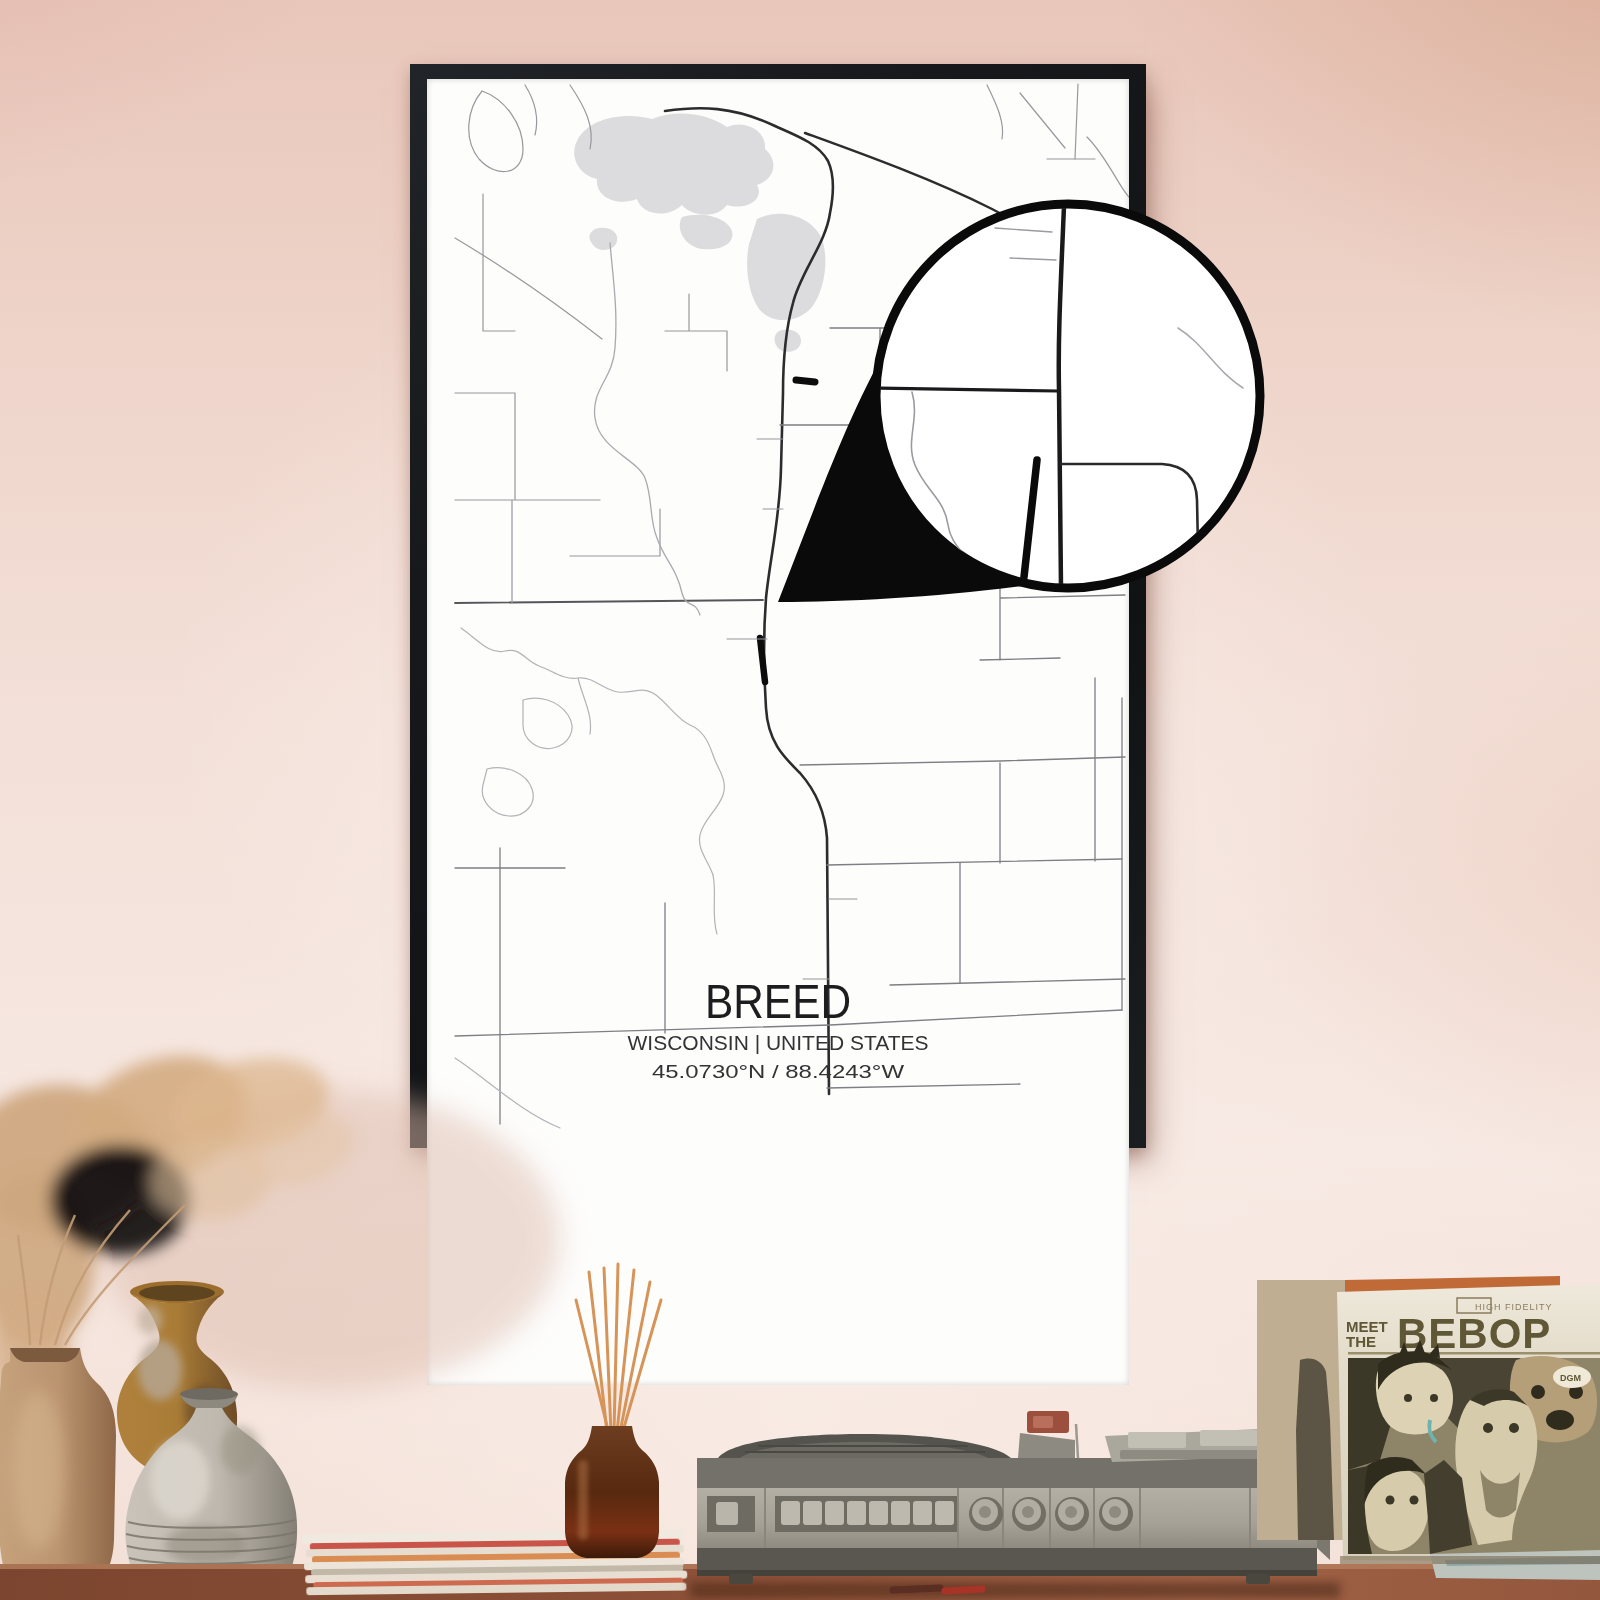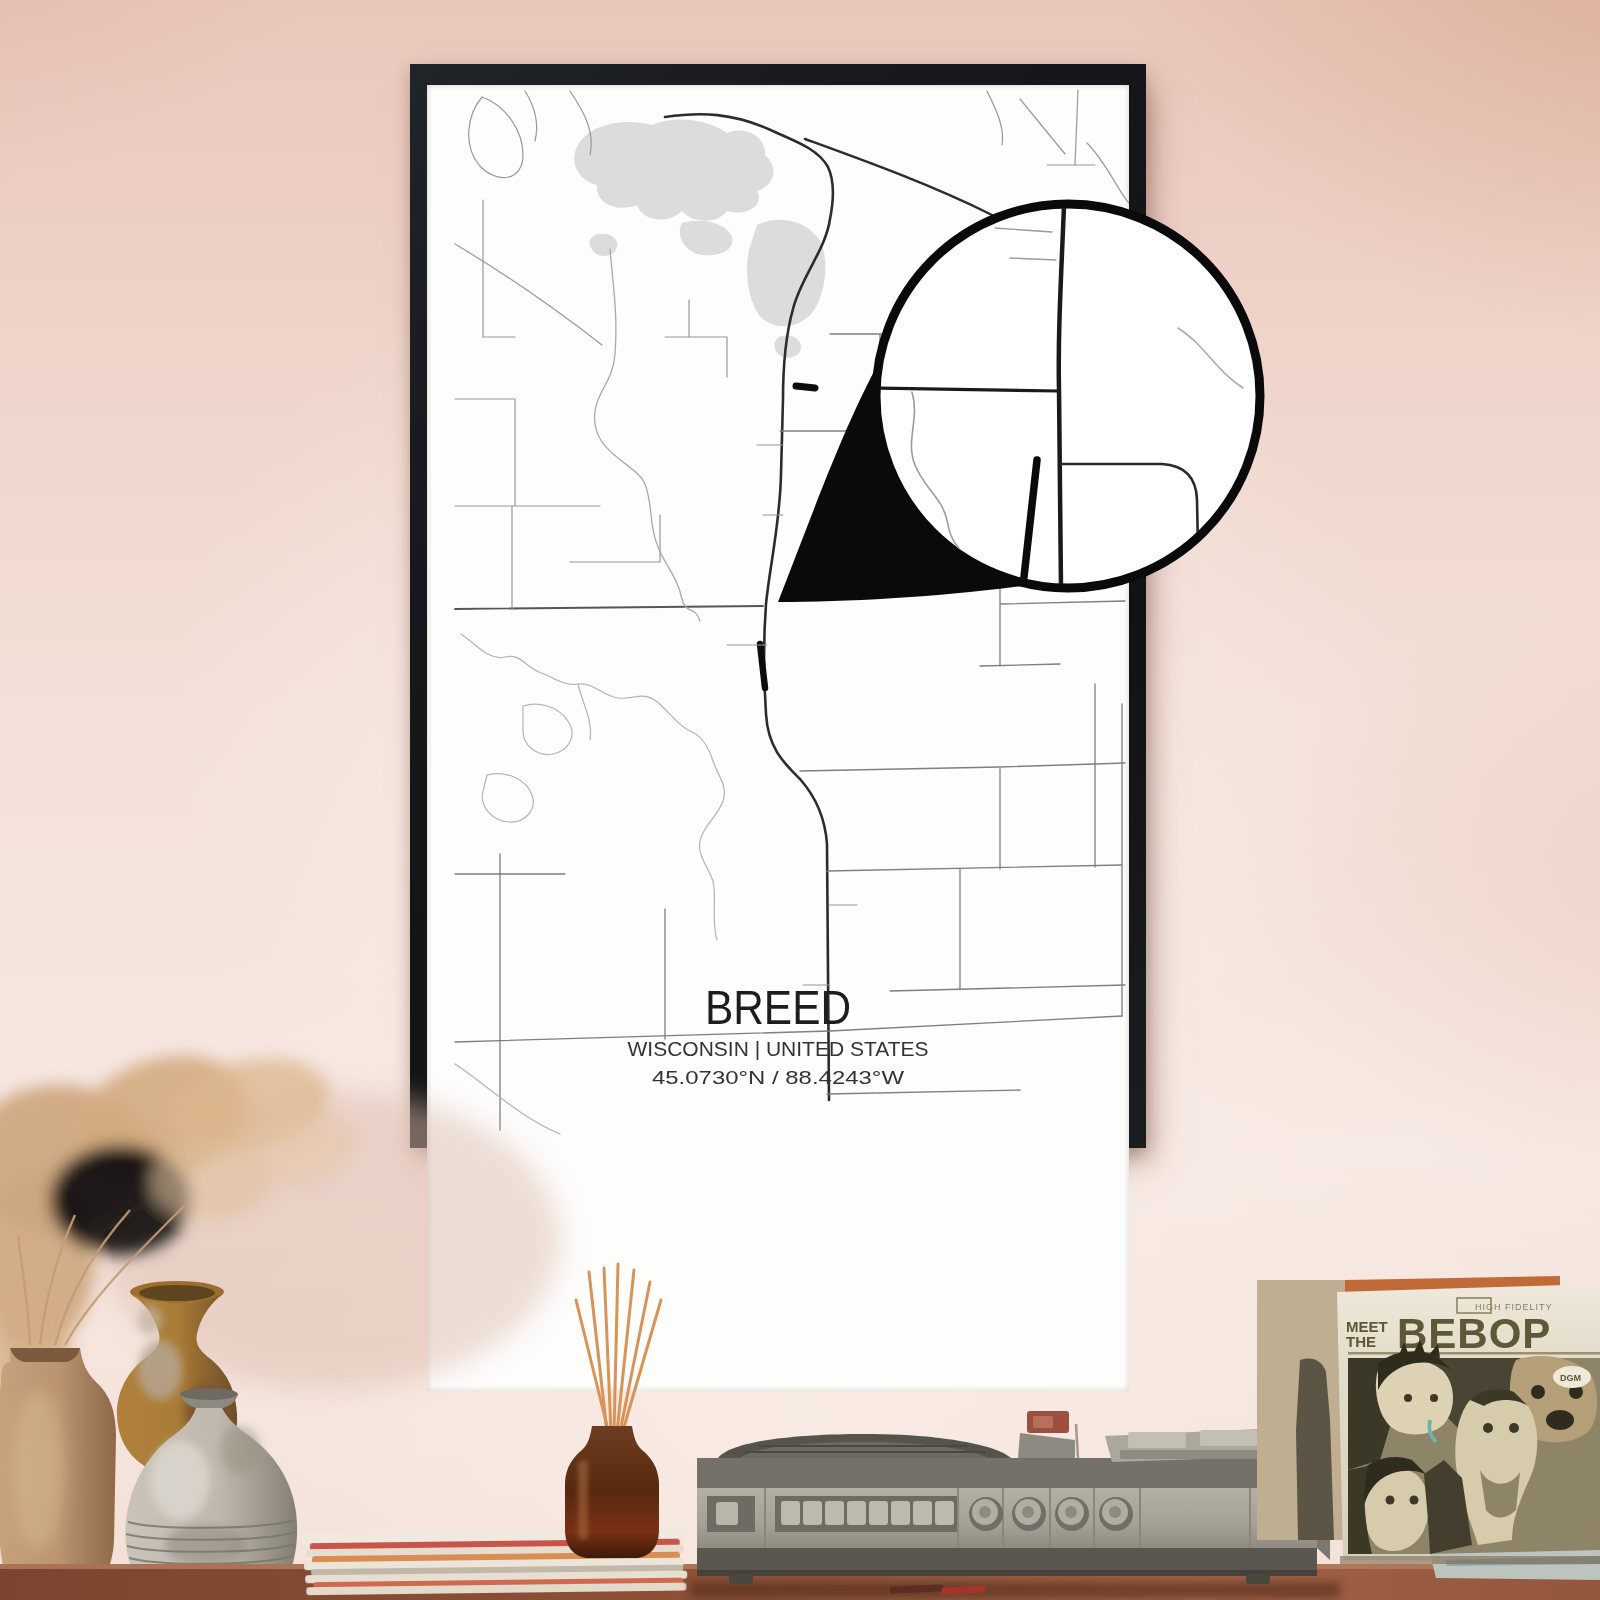--- a/index.html
+++ b/index.html
@@ -9,21 +9,21 @@
     background:
       radial-gradient(1000px 800px at 49% 44%, rgba(255,249,246,.55), rgba(255,249,246,0) 62%),
       radial-gradient(1400px 900px at 50% 88%, rgba(250,238,232,.75), rgba(250,238,232,0) 65%),
       radial-gradient(900px 700px at 104% -6%, rgba(210,158,131,.62), rgba(210,158,131,0) 62%),
       radial-gradient(760px 560px at -6% -8%, rgba(224,173,163,.55), rgba(224,173,163,0) 58%),
       radial-gradient(700px 500px at 104% 55%, rgba(233,196,180,.45), rgba(233,196,180,0) 60%),
       linear-gradient(180deg,#e9c7bb 0%,#eed3c8 20%,#f3e0d8 45%,#f6e8e2 72%,#f1ddd3 100%);}
   .frame{position:absolute;left:410px;top:64px;width:736px;height:1084px;box-sizing:border-box;
     background:linear-gradient(135deg,#212428 0%,#16181b 30%,#101214 70%,#1b1e21 100%);
     box-shadow:10px 18px 30px -6px rgba(128,80,66,.5), 0 6px 14px rgba(130,85,70,.35);}
-  .paper{position:absolute;left:17px;top:21px;width:702px;height:1306px;background:#fdfdfc;
+  .paper{position:absolute;left:17px;top:15px;width:702px;height:1306px;background:#fdfdfc;
     box-shadow:inset 0 0 6px rgba(0,0,0,.18);}
   .mapsvg{position:absolute;left:0;top:0;}
   .overlay{position:absolute;left:0;top:0;}
 </style>
 </head>
 <body>
 <div class="stage">
 
 <div class="wall"></div>
 

